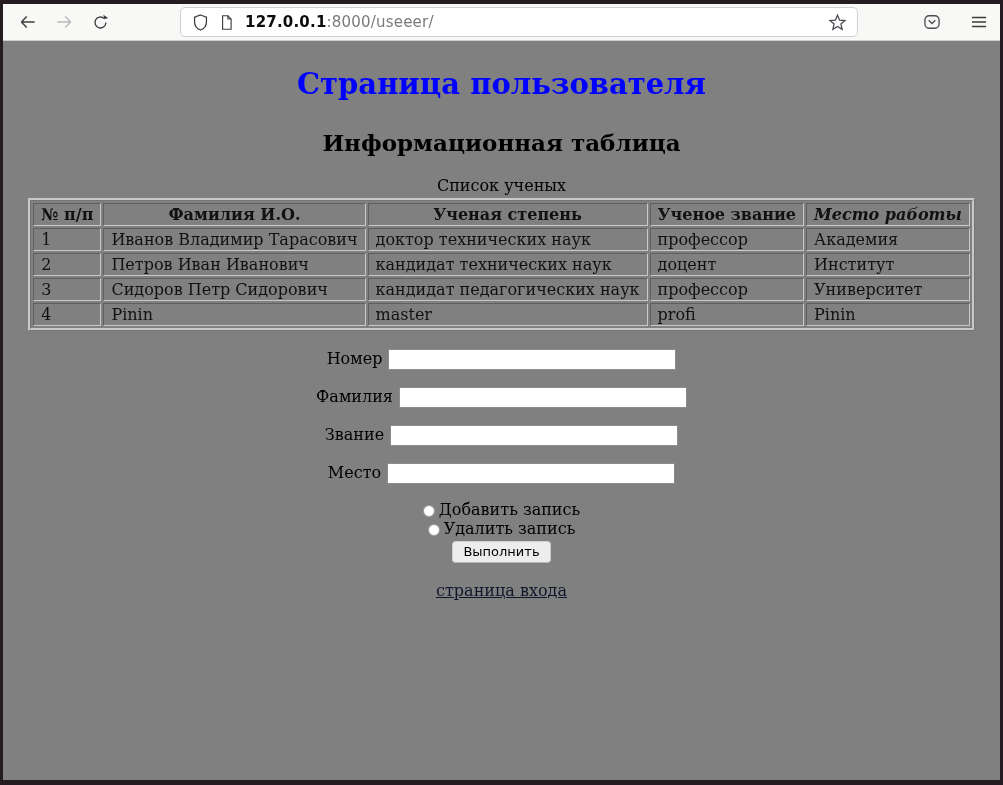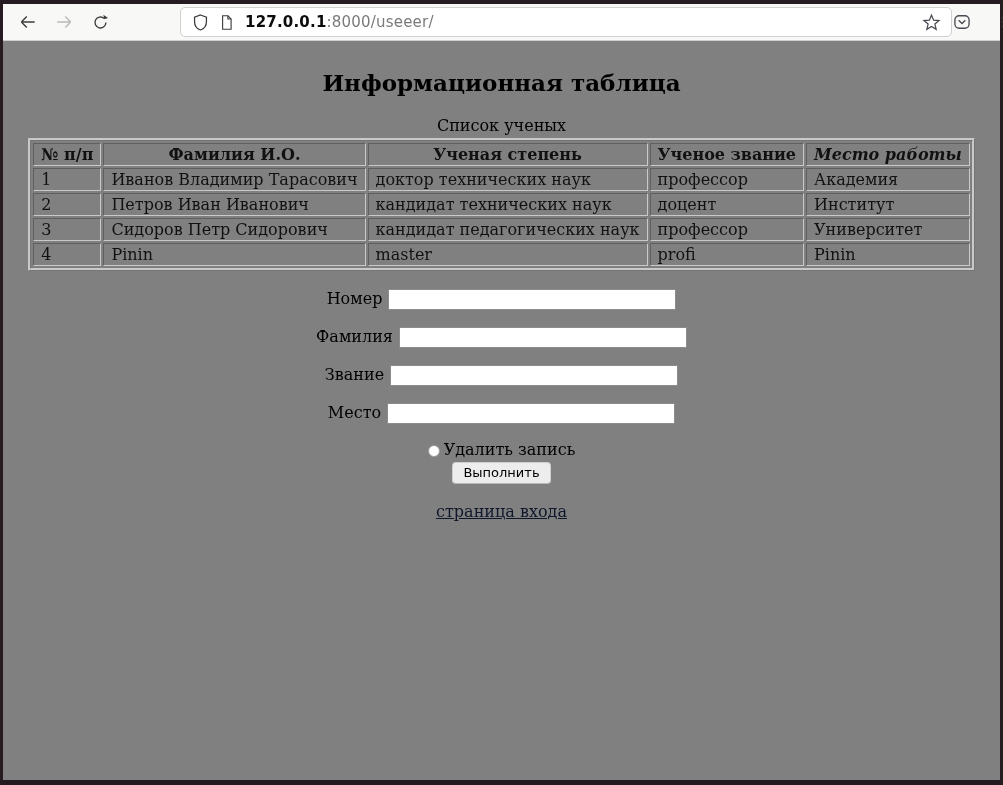--- a/index.html
+++ b/index.html
@@ -26,21 +26,21 @@
     padding: 0 6px 0 10px;
     font-family: "DejaVu Sans", sans-serif;
   }
   .navbtn {
     width: 30px; height: 28px; flex: none;
     display: flex; align-items: center; justify-content: center;
     margin-right: 6px; border-radius: 4px;
     background: transparent; border: none; padding: 0;
   }
   .urlbar {
-    width: 772px; height: 30px; flex: none;
+    width: 678px; height: 30px; flex: none;
     margin-left: 59px;
     background: #ffffff;
     border: 1px solid #d0d0d0;
     border-radius: 5px;
     display: flex; align-items: center;
     padding: 0 10px;
   }
   .urlbar .sep { width: 8px; flex:none; }
   .url-text {
     font-size: 15px; color: #7a7a7a;
@@ -194,20 +194,21 @@
     <button class="navbtn" style="margin-right:0;">
       <span class="chrome-icon">
         <svg width="20" height="20" viewBox="0 0 24 24" stroke="#3c3c3c" stroke-width="1.8">
           <path d="M3.5 6.5 H20.5 M3.5 12 H20.5 M3.5 17.5 H20.5"></path>
         </svg>
       </span>
     </button>
   </div>
 
   <div class="content">
+    <h1 class="page-title">Страница пользователя</h1>
     <h2 class="section-title">Информационная таблица</h2>
 
     <table class="scientists">
       <caption>Список ученых</caption>
       <thead>
         <tr>
           <th>№ п/п</th>
           <th>Фамилия И.О.</th>
           <th>Ученая степень</th>
           <th>Ученое звание</th>
@@ -253,20 +254,23 @@
       <p class="form-row">
         <label>Фамилия</label><input type="text" style="">
       </p>
       <p class="form-row">
         <label>Звание</label><input type="text" style="">
       </p>
       <p class="form-row">
         <label>Место</label><input type="text" style="">
       </p>
 
+      <div class="radio-row">
+        <input type="radio" name="action" style=""><span>Добавить запись</span>
+      </div>
       <div class="radio-row">
         <input type="radio" name="action" style=""><span>Удалить запись</span>
       </div>
       <div class="btn-row">
         <button type="button" class="exec-btn">Выполнить</button>
       </div>
     </form>
 
     <p class="link-row">
       <a href="#" class="login-link">страница входа</a>

